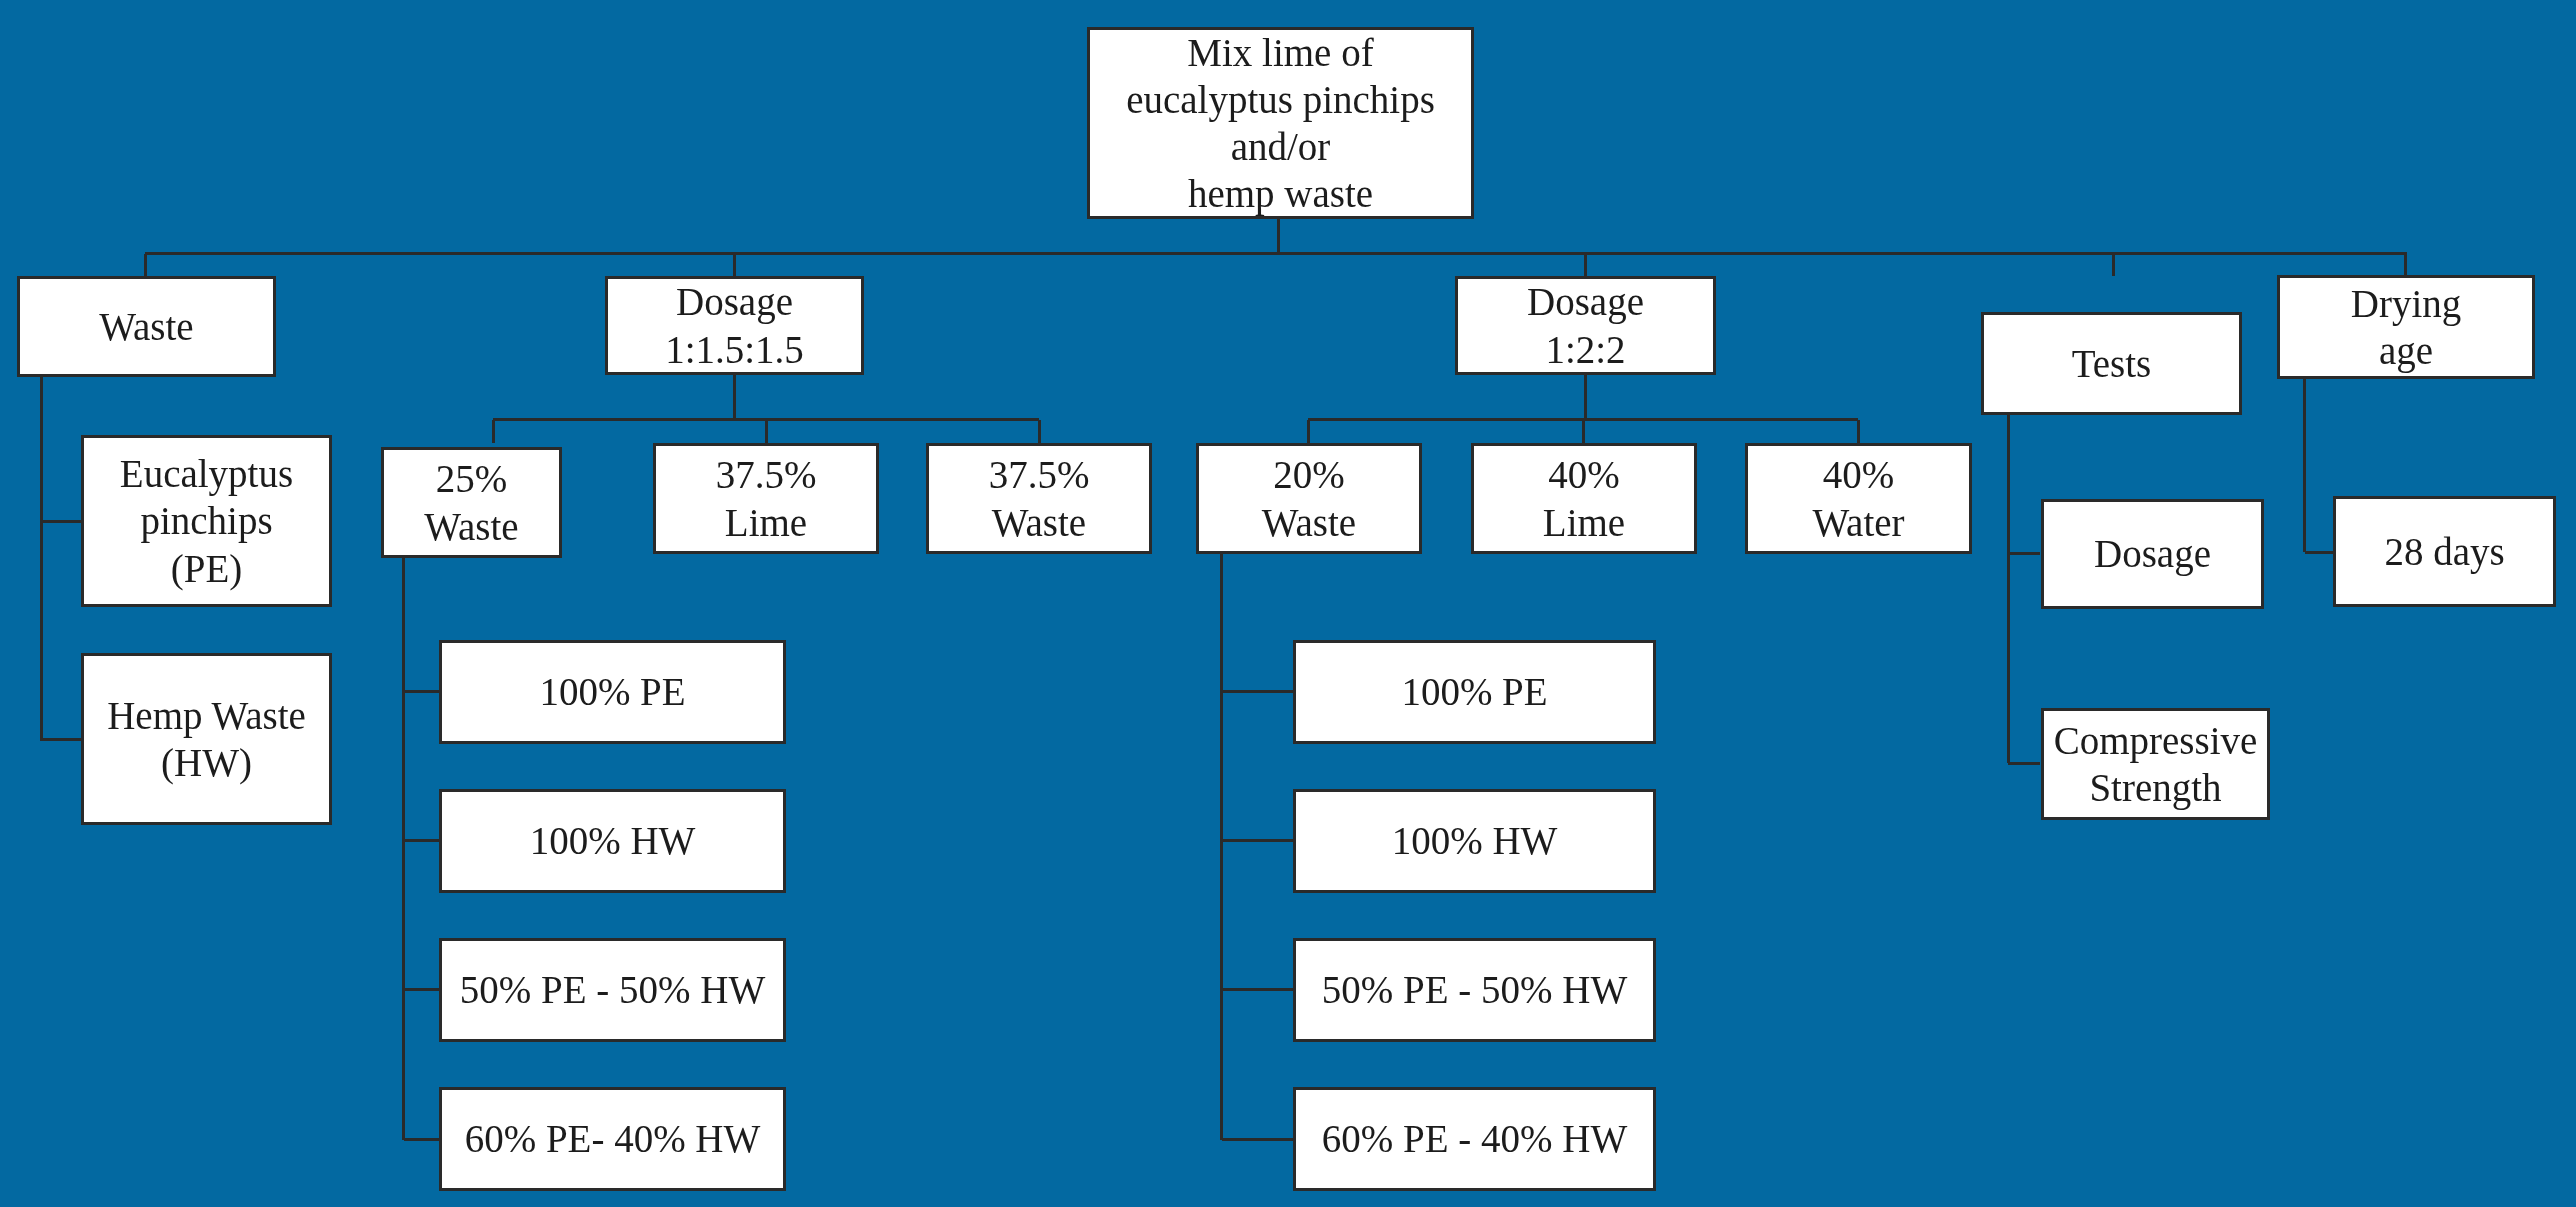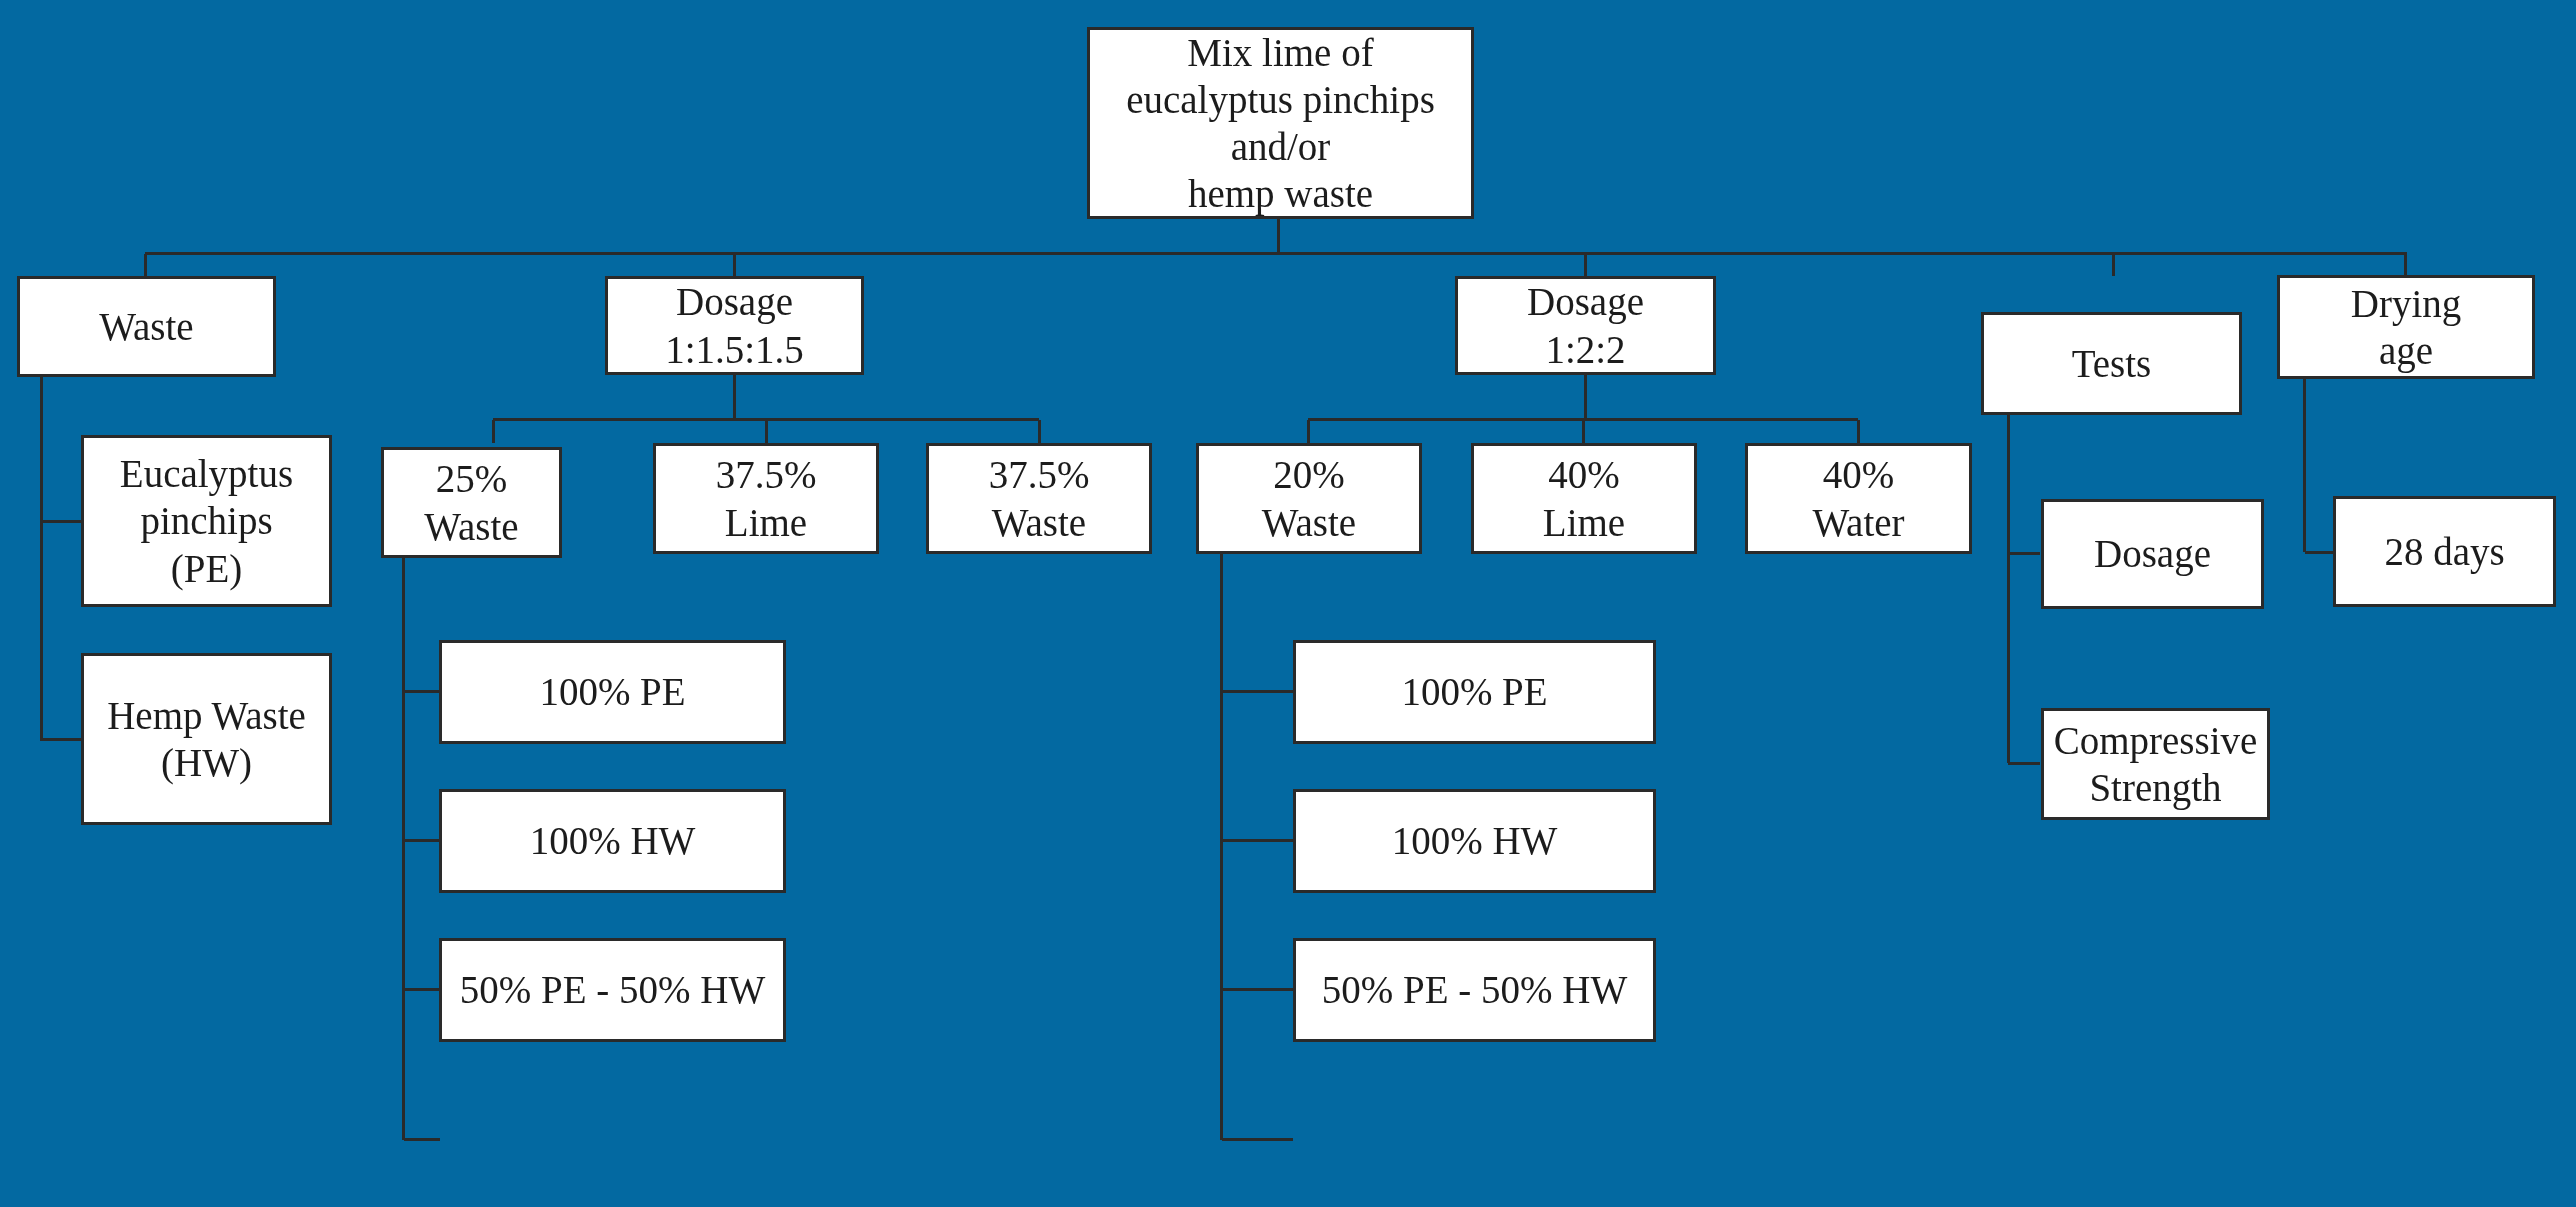--- a/index.html
+++ b/index.html
@@ -75,20 +75,23 @@
     </div>
     <div class="node" style="left: 439px; top: 640px; width: 347px; height: 104px;">
       <div>100% PE</div>
     </div>
     <div class="node" style="left: 439px; top: 789px; width: 347px; height: 104px;">
       <div>100% HW</div>
     </div>
     <div class="node" style="left: 439px; top: 938px; width: 347px; height: 104px;">
       <div>50% PE - 50% HW</div>
     </div>
+    <div class="node" style="left: 439px; top: 1087px; width: 347px; height: 104px;">
+      <div>60% PE- 40% HW</div>
+    </div>
     <div class="node" style="left: 1455px; top: 276px; width: 261px; height: 99px;">
       <div>Dosage</div>
       <div>1:2:2</div>
     </div>
     <div class="node" style="left: 1196px; top: 443px; width: 226px; height: 111px;">
       <div>20%</div>
       <div>Waste</div>
     </div>
     <div class="node" style="left: 1471px; top: 443px; width: 226px; height: 111px;">
       <div>40%</div>
@@ -99,20 +102,23 @@
       <div>Water</div>
     </div>
     <div class="node" style="left: 1293px; top: 640px; width: 363px; height: 104px;">
       <div>100% PE</div>
     </div>
     <div class="node" style="left: 1293px; top: 789px; width: 363px; height: 104px;">
       <div>100% HW</div>
     </div>
     <div class="node" style="left: 1293px; top: 938px; width: 363px; height: 104px;">
       <div>50% PE - 50% HW</div>
+    </div>
+    <div class="node" style="left: 1293px; top: 1087px; width: 363px; height: 104px;">
+      <div>60% PE - 40% HW</div>
     </div>
     <div class="node" style="left: 1981px; top: 276px; width: 261px; height: 103px; margin-top: 36px;">
       <div>Tests</div>
     </div>
     <div class="node" style="left: 2041px; top: 499px; width: 223px; height: 110px;">
       <div>Dosage</div>
     </div>
     <div class="node" style="left: 2041px; top: 708px; width: 229px; height: 112px;">
       <div>Compressive</div>
       <div>Strength</div>

